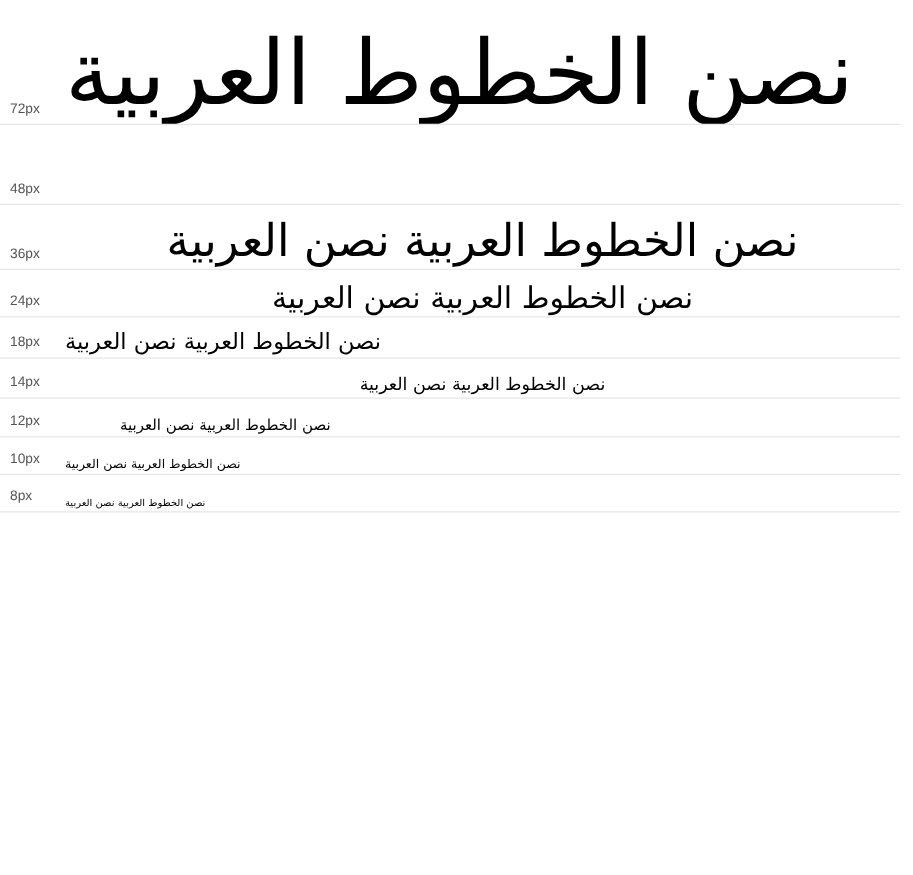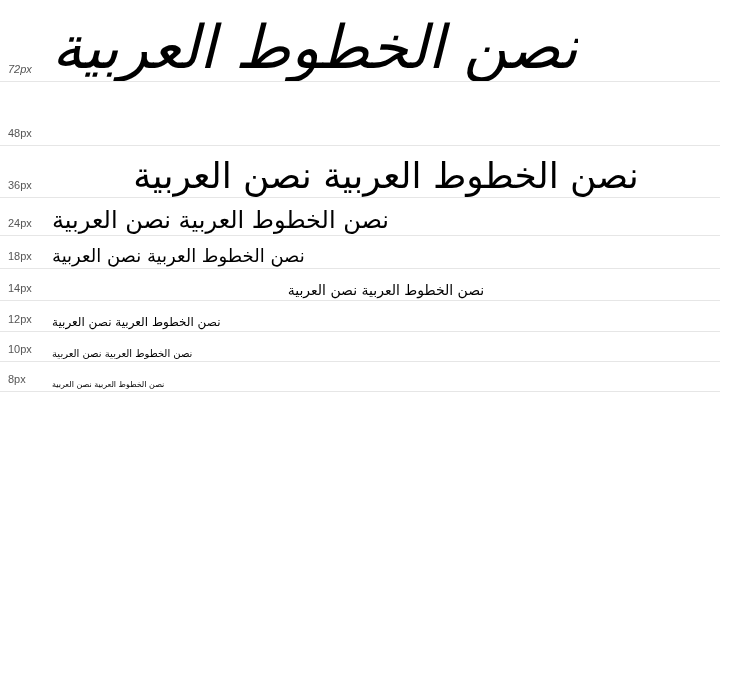--- a/index.html
+++ b/index.html
@@ -40,33 +40,33 @@
   .sample {
     margin-left: 52px;
     font-family: "DejaVu Sans", sans-serif;
     line-height: 1.05;
     white-space: nowrap;
     overflow: hidden;
     display: block;
     padding-bottom: 2px;
   }
   
-  .r72 { height: 82px; font-style: italic; }
-  .r72 .sample { font-size: 60px; }
+  .r72 { height: 100px; }
+  .r72 .sample { font-size: 72px; }
   .r48 { height: 64px; justify-content: flex-end; }
   .r48 .sample { font-size: 48px; }
   .r36 { height: 52px; justify-content: center; }
   .r36 .sample { font-size: 36px; }
-  .r24 { height: 38px; }
+  .r24 { height: 38px; justify-content: center; }
   .r24 .sample { font-size: 24px; }
   .r18 { height: 33px; }
   .r18 .sample { font-size: 18px; }
   .r14 { height: 32px; justify-content: center; }
   .r14 .sample { font-size: 14px; }
-  .r12 { height: 31px; }
+  .r12 { height: 31px; padding-left: 44px; }
   .r12 .sample { font-size: 12px; }
   .r10 { height: 30px; }
   .r10 .sample { font-size: 10px; }
   .r8 { height: 30px; }
   .r8 .sample { font-size: 8px; }
 </style>
 </head>
 <body>
 
 <div class="specimen">

